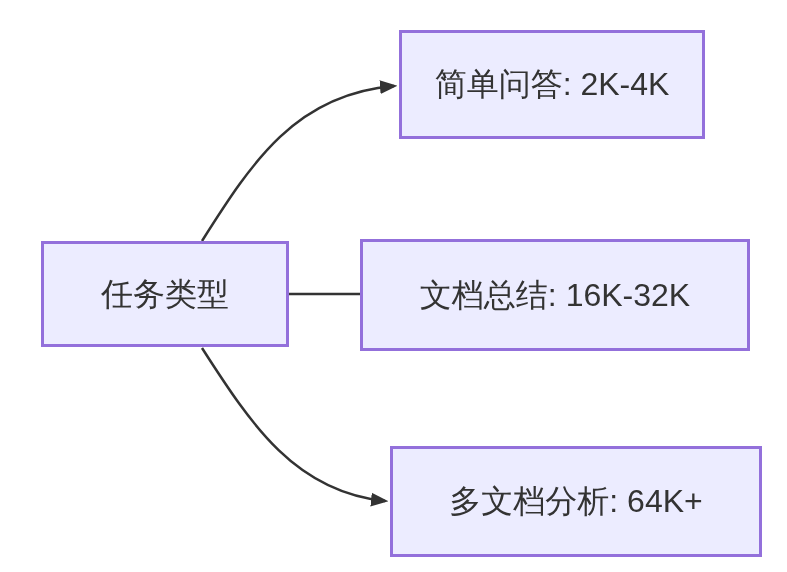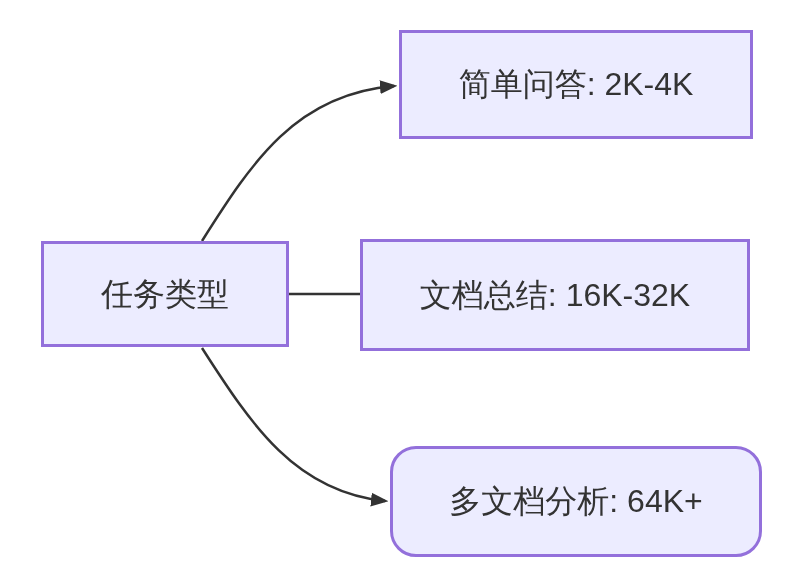--- a/index.html
+++ b/index.html
@@ -39,23 +39,23 @@
     border: 3px solid var(--node-border, #9370DB);
     display: flex;
     align-items: center;
     justify-content: center;
     color: var(--text, #333333);
     font-size: 32px;
     line-height: 1.2;
     white-space: nowrap;
   }
   .node-root    { left: 32px;  top: 241px; width: 248px; height: 106px; margin-left: 9px; }
-  .node-top     { left: 399px; top: 30px;  width: 354px; height: 109px; text-align: center; }
+  .node-top     { left: 399px; top: 30px;  width: 306px; height: 109px; text-align: center; }
   .node-middle  { left: 360px; top: 239px; width: 390px; height: 112px; }
-  .node-bottom  { left: 390px; top: 446px; width: 372px; height: 111px; border-radius: 26px; }
+  .node-bottom  { left: 390px; top: 446px; width: 372px; height: 111px; }
 </style>
 </head>
 <body>
 
 <div class="canvas">
 
   <svg class="edges-layer" viewBox="0 0 787 572" xmlns="http://www.w3.org/2000/svg">
     <defs>
       <marker id="arrowhead" viewBox="0 0 10 10" refX="8" refY="5" markerWidth="7" markerHeight="7" markerUnits="strokeWidth" orient="auto">
         <path class="arrowhead-shape" d="M 0 1 L 10 5 L 0 9 z"></path>

